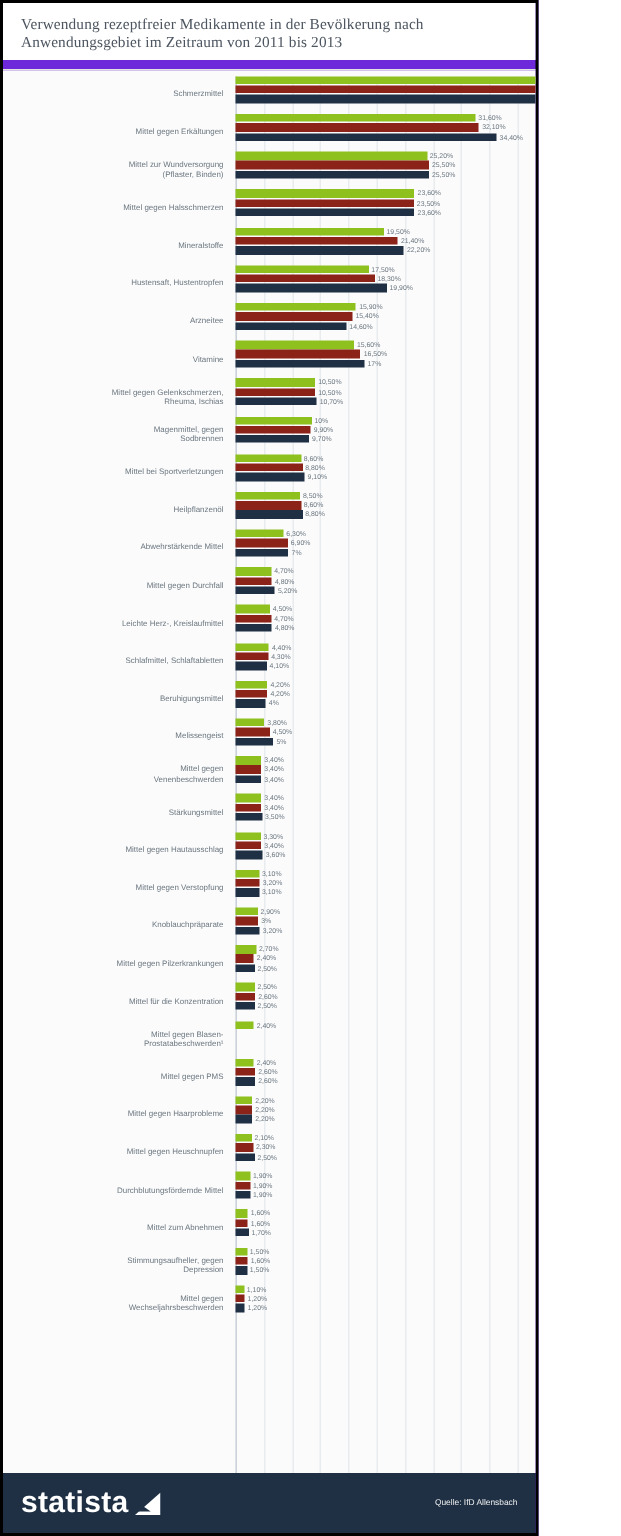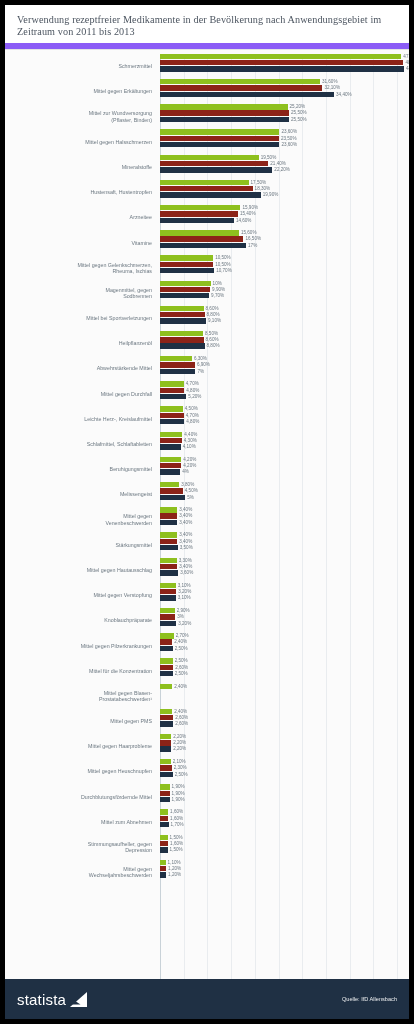--- a/index.html
+++ b/index.html
@@ -5,26 +5,26 @@
   * { box-sizing: border-box; }
   html, body { margin:0; padding:0; }
   body {
     width: 414px; height: 1024px;
     background: #ffffff;
     font-family: "Liberation Sans", sans-serif;
     color: #5b6670;
     overflow: hidden;
   }
   #page {
-    width: 414px; height: 1024px;
+    width: 359px; height: 1024px;
     position: relative;
-    background: #8b5cf6;
+    background: #6d28d9;
     display: flex;
     flex-direction: column;
-    border: 5px solid #000000;
+    border: 2px solid #000000;
   }
   
   .title-area {
     padding: 9px 12px 4px 12px;
     background: #ffffff;
   }
   .title-area .title {
     font-family: "Liberation Serif", serif;
     font-size: 10.2px;
     line-height: 12.4px;
@@ -109,22 +109,22 @@
     align-items: center;
     justify-content: space-between;
     padding: 0 12px;
     flex: 0 0 auto;
   }
   .brand {
     display: flex; align-items: center; gap: 4px;
   }
   .brand-text {
     color: #ffffff;
-    font-size: 15px;
-    font-weight: normal;
+    font-size: 20px;
+    font-weight: bold;
     letter-spacing: .2px;
   }
   .brand-mark { display:block; }
   .source { color: #ffffff; font-size: 5.6px; opacity: .92; }
 </style>
 </head>
 <body>
 
 <div id="page">
 

